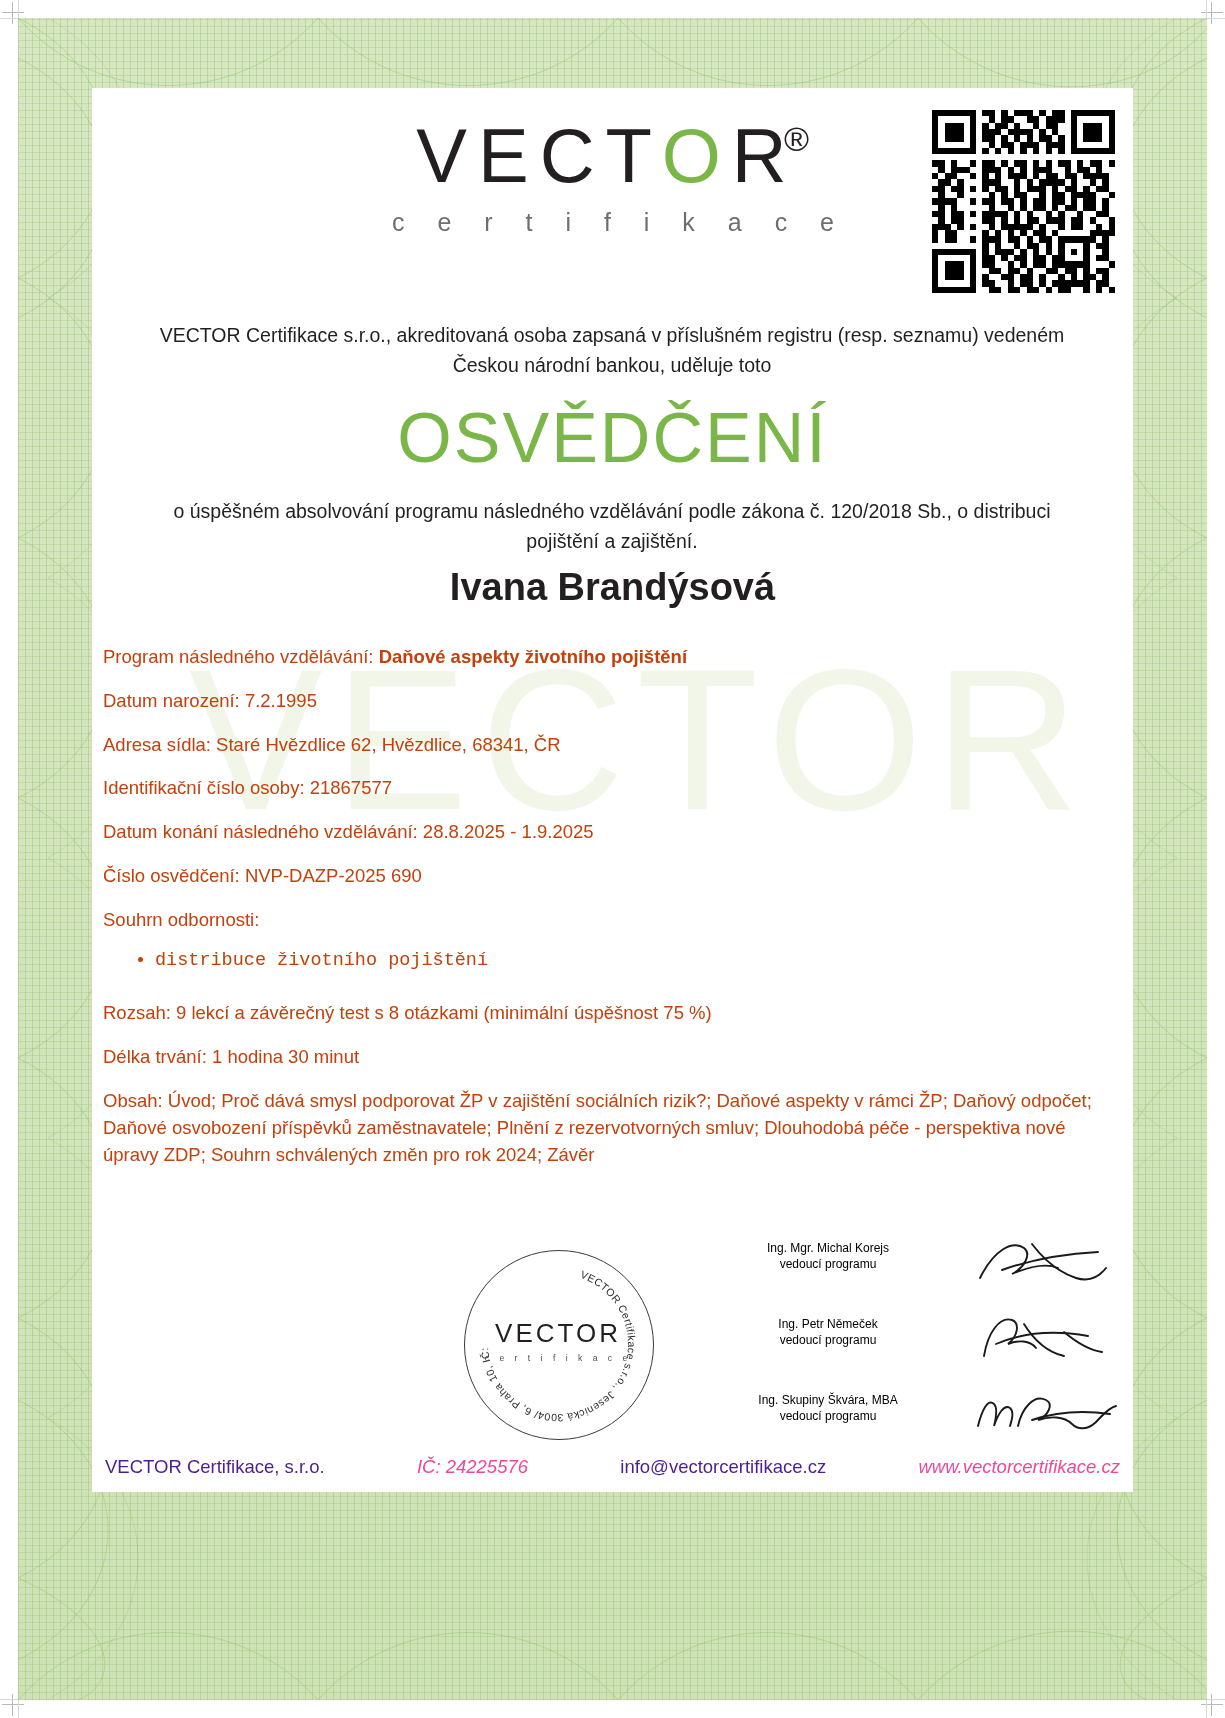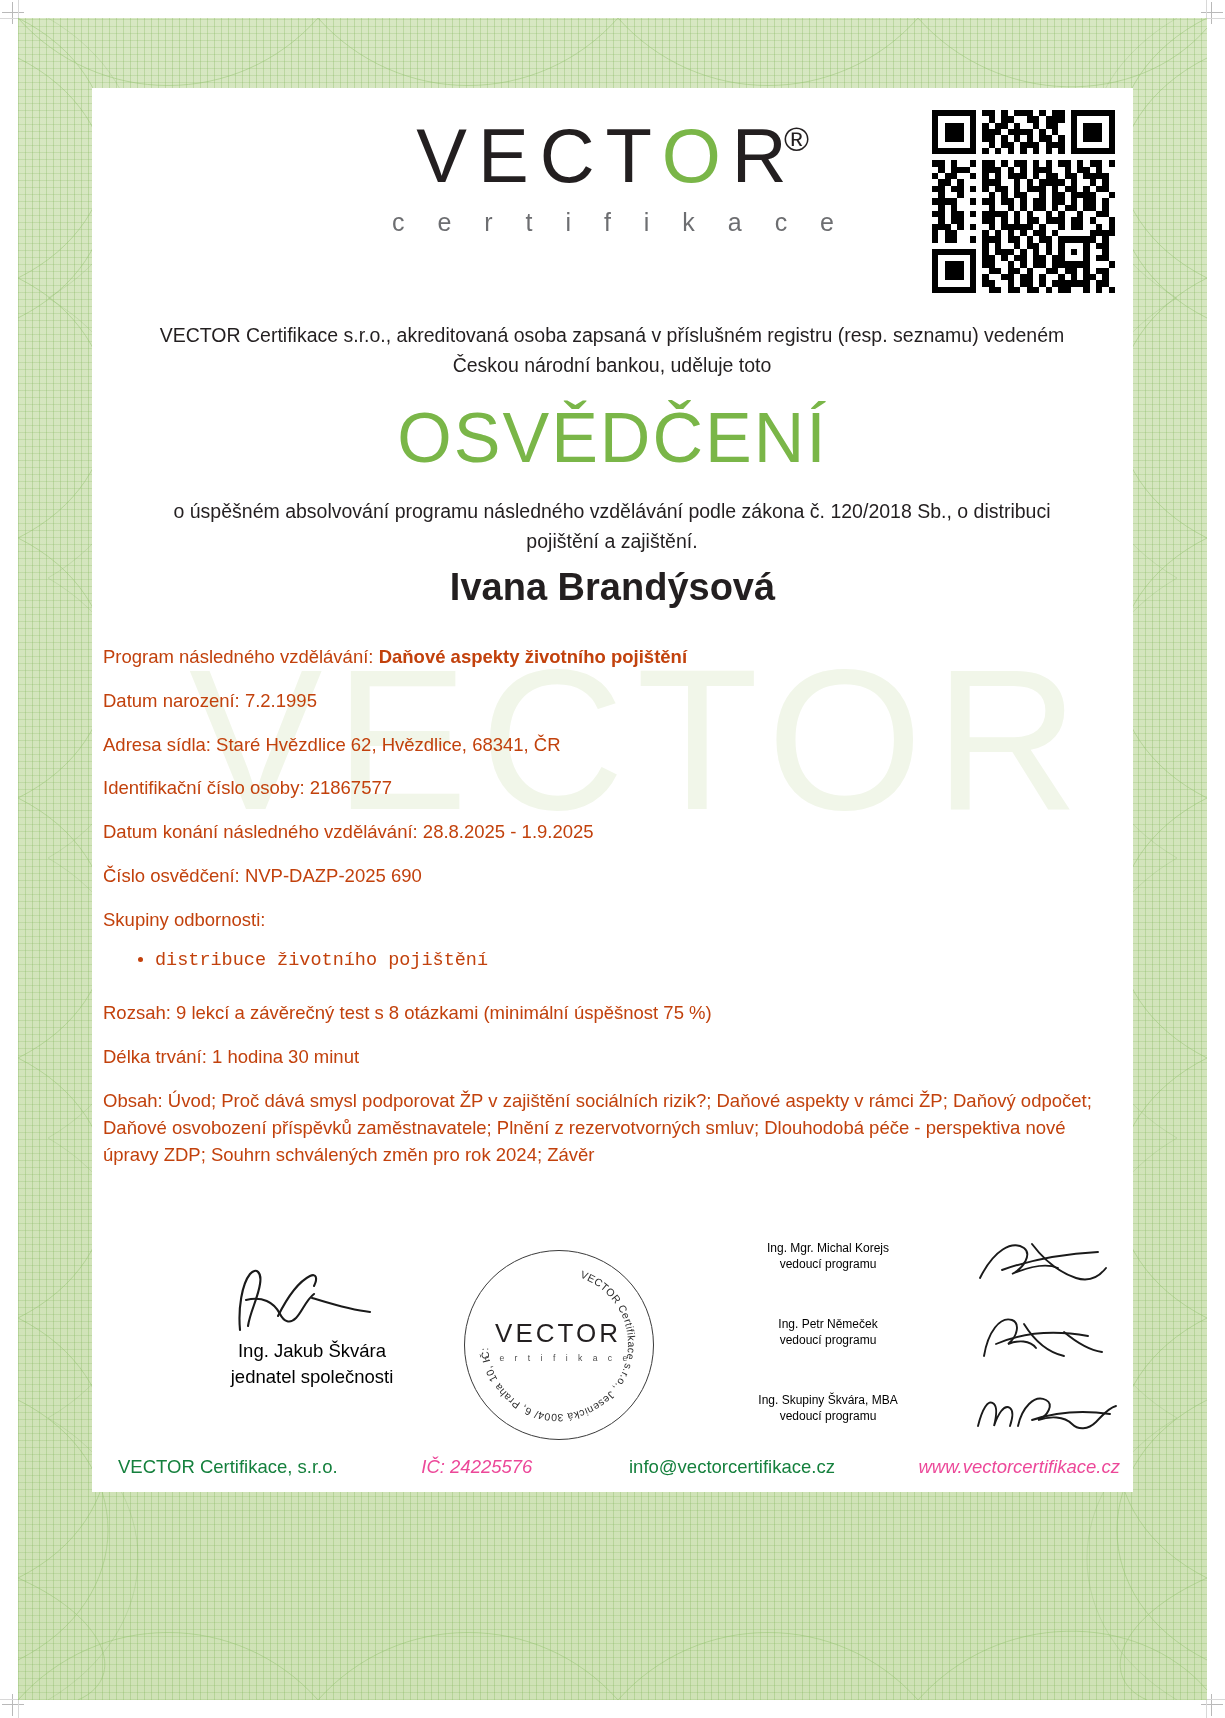--- a/index.html
+++ b/index.html
@@ -299,21 +299,21 @@
   .footer {
     position: absolute;
     left: 13px;
     bottom: 14px;
     width: 1015px;
     font-size: 18.5px;
     display: flex;
     justify-content: space-between;
     align-items: baseline;
   }
-  .footer .green { color: #15803d; margin-left: 13px; }
+  .footer .green { color: #4c1d95; }
   .footer .dark { color: #ec4899; font-style: italic; }
   .footer span { white-space: nowrap; }
 </style>
 </head>
 <body>
 
 <div class="page">
 
   <div class="border-frame">
     <svg class="border-wave" viewBox="0 0 1189 1682" preserveAspectRatio="none">
@@ -623,44 +623,32 @@
     <div class="details">
       <div class="row">
         <span>Program následného vzdělávání:</span>
         <b>Daňové aspekty životního pojištění</b>
       </div>
       <div class="row">Datum narození: 7.2.1995</div>
       <div class="row">Adresa sídla: Staré Hvězdlice 62, Hvězdlice, 68341, ČR</div>
       <div class="row">Identifikační číslo osoby: 21867577</div>
       <div class="row">Datum konání následného vzdělávání: 28.8.2025 - 1.9.2025</div>
       <div class="row">Číslo osvědčení: NVP-DAZP-2025 690</div>
-      <div class="row">Skupiny odbornosti:</div>
+      <div class="row">Souhrn odbornosti:</div>
       <ul class="bullets">
         <li>distribuce životního pojištění</li>
       </ul>
       <div class="block-gap"></div>
       <div class="row">Rozsah: 9 lekcí a závěrečný test s 8 otázkami (minimální úspěšnost 75 %)</div>
       <div class="row">Délka trvání: 1 hodina 30 minut</div>
       <div class="row content-par">Obsah: Úvod; Proč dává smysl podporovat ŽP v zajištění sociálních rizik?; Daňové aspekty v rámci ŽP; Daňový odpočet; Daňové osvobození příspěvků zaměstnavatele; Plnění z rezervotvorných smluv; Dlouhodobá péče - perspektiva nové úpravy ZDP; Souhrn schválených změn pro rok 2024; Závěr</div>
     </div>
 
     <div class="sig-area">
 
-      <div class="sig-left">
-        <svg class="scribble" viewBox="0 0 180 80">
-          <g fill="none" stroke="#1a1a1a" stroke-width="2.1" stroke-linecap="round">
-            <path d="M18,70 C16,48 20,24 28,14 C34,7 40,12 38,24 C36,38 28,52 26,66"></path>
-            <path d="M24,40 C40,36 52,42 58,54 C62,62 68,64 74,58 C80,52 84,40 92,34"></path>
-            <path d="M56,56 C66,36 76,22 88,16 C94,13 96,18 92,26"></path>
-            <path d="M90,38 C110,44 128,50 148,52"></path>
-          </g>
-        </svg>
-        <div>Ing. Jakub Škvára</div>
-        <div>jednatel společnosti</div>
-      </div>
 
       <div class="stamp">
         <div class="stamp-inner"></div>
         <svg width="188" height="188" viewBox="0 0 188 188">
           <defs>
             <path id="ringpath" d="M 24,94 A 70,70 0 1 1 164,94 A 70,70 0 1 1 24,94"></path>
           </defs>
           <text font-family="Liberation Sans, sans-serif" font-size="10.5" fill="#2b2b2b" letter-spacing="0.4">
             <textPath href="#ringpath" startOffset="30%">VECTOR Certifikace s.r.o., Jesenická 3004/ 6, Praha 10, IČ: 24225576</textPath>
           </text>

